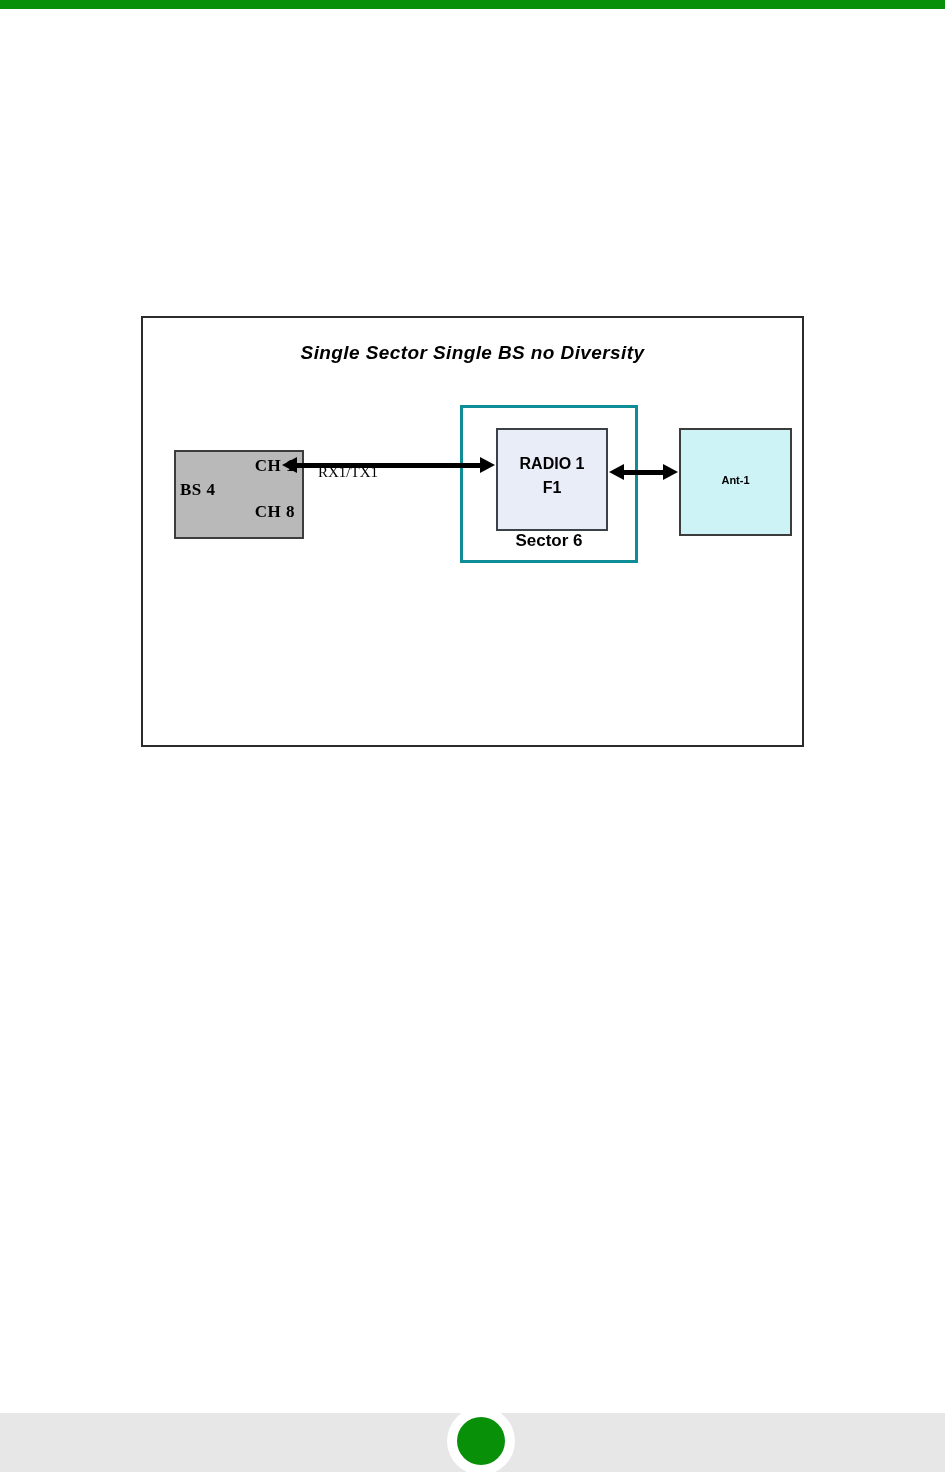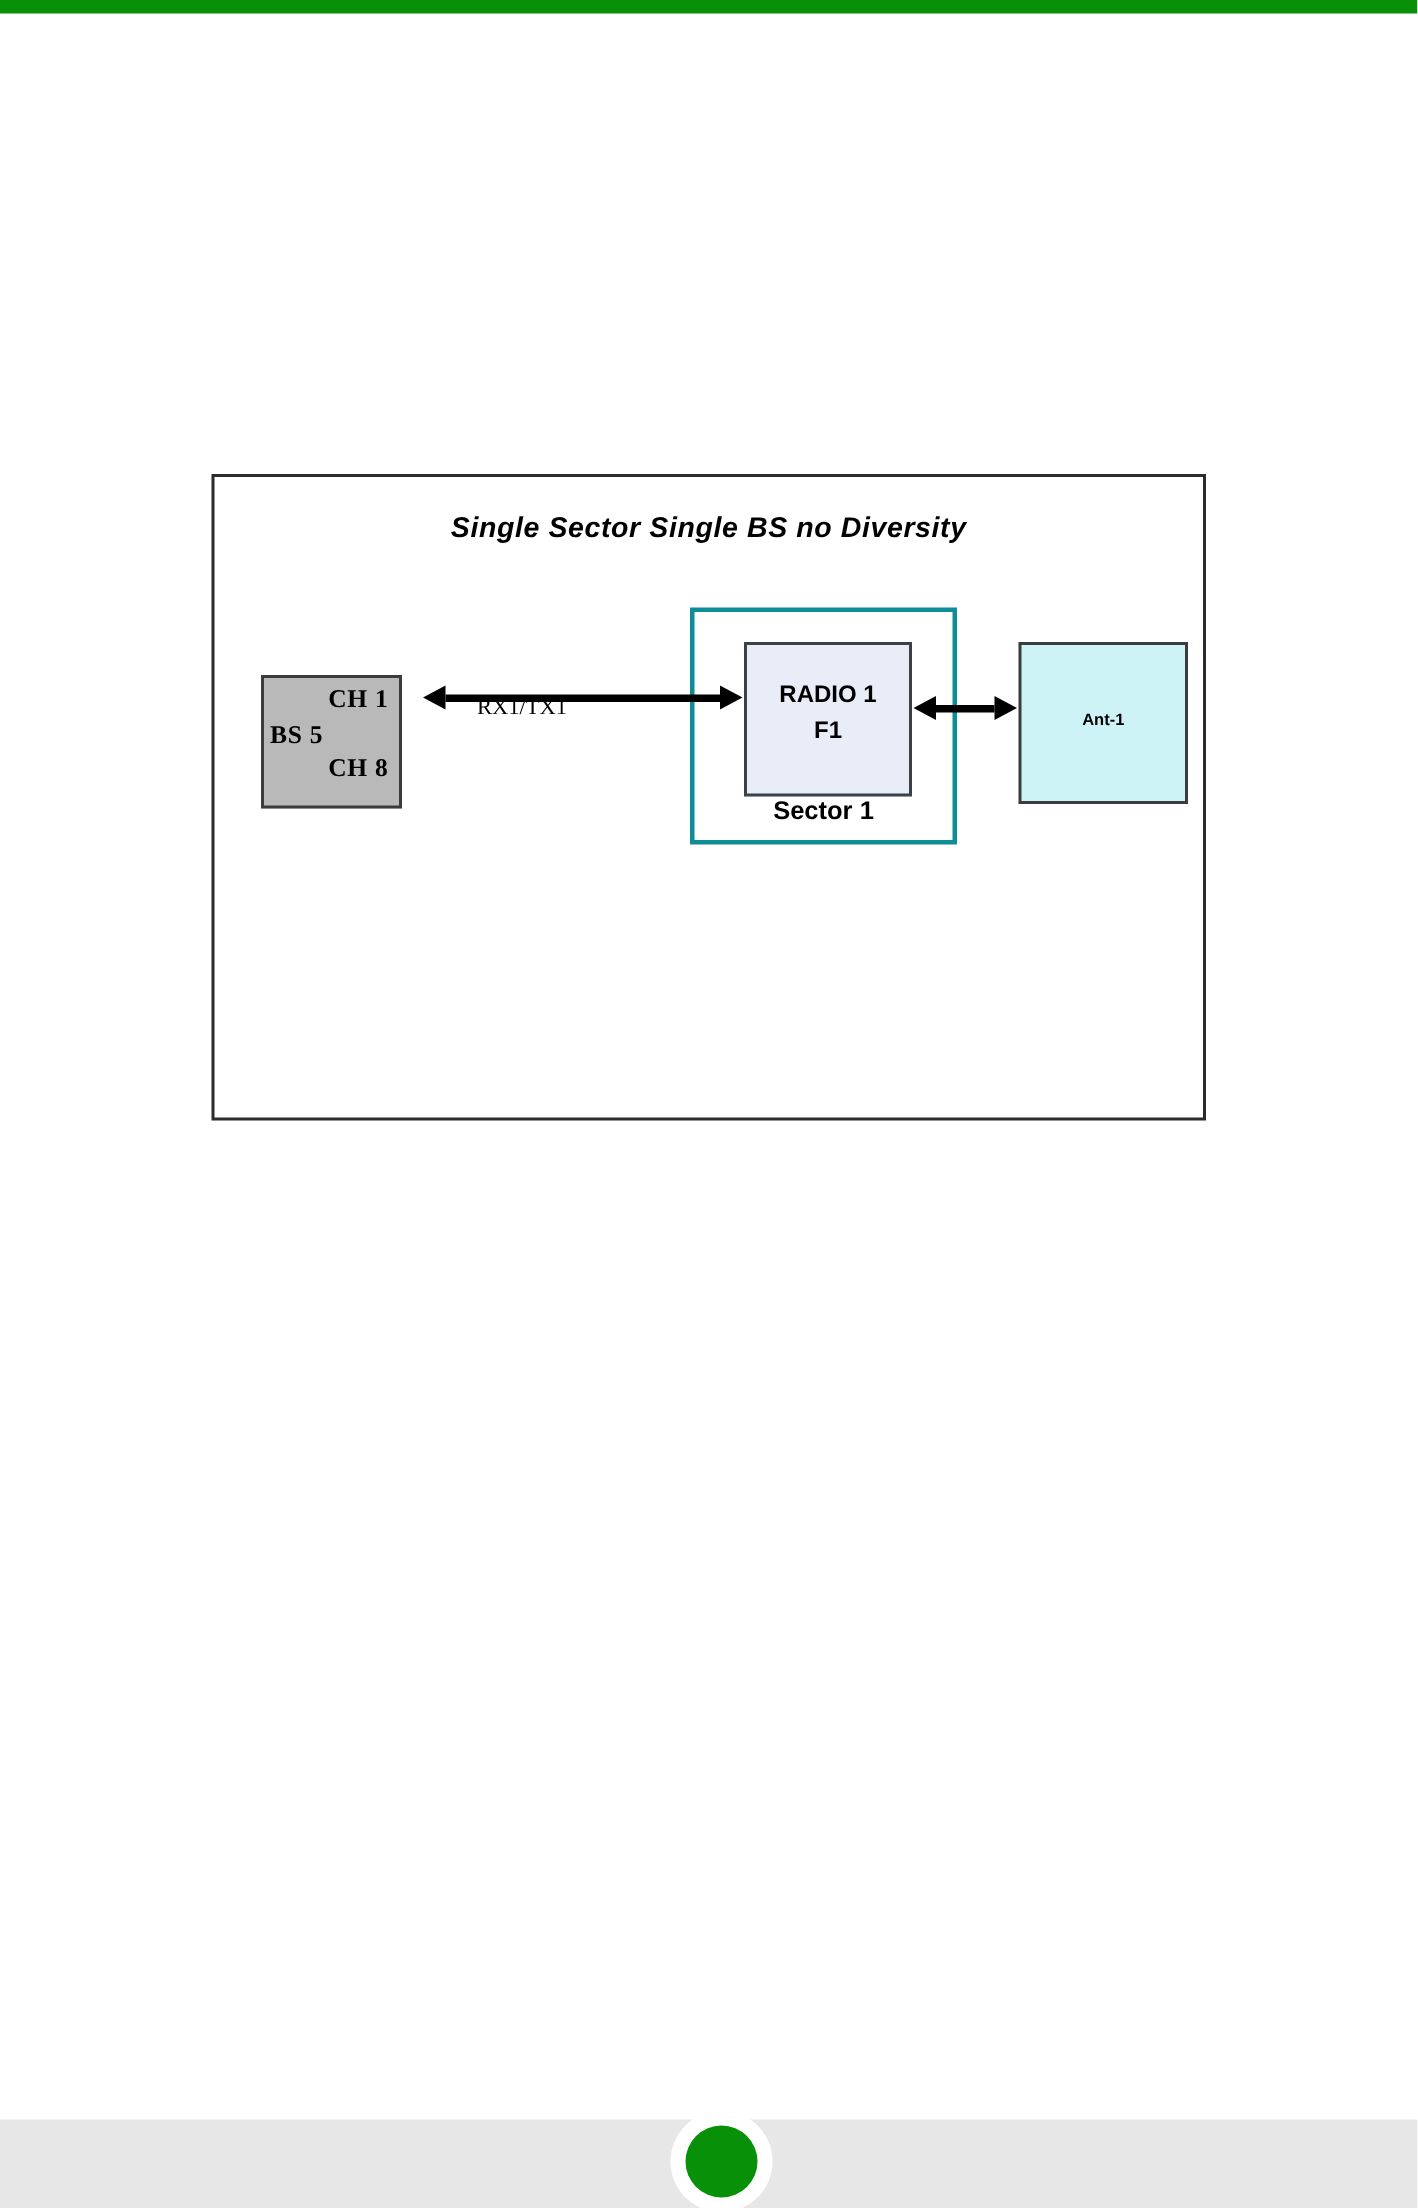--- a/index.html
+++ b/index.html
@@ -8,21 +8,21 @@
 
   .topbar{position:absolute;left:0;top:0;width:945px;height:9px;}
 
   .frame{position:absolute;left:141px;top:316px;width:663px;height:431px;
          border:2px solid #2b2b2b;box-sizing:border-box;background:#ffffff;}
 
   .title{position:absolute;left:141px;top:342px;width:663px;text-align:center;
          font-weight:bold;font-size:19px;letter-spacing:.4px;font-style:italic;}
 
   
-  .bs1{position:absolute;left:174px;top:450px;width:94px;height:89px;
+  .bs1{position:absolute;left:174px;top:450px;width:130px;height:89px;
        border:2px solid #3c3c3c;box-sizing:border-box;
        font-family:"Liberation Serif",serif;font-weight:bold;font-size:17px;letter-spacing:.5px;padding-left:27px;}
   .bs1 .ch1{position:absolute;top:4px;right:7px;}
   .bs1 .bs {position:absolute;top:28px;left:4px;}
   .bs1 .ch2{position:absolute;top:50px;right:7px;}
 
   
   .sector{position:absolute;left:460px;top:405px;width:178px;height:158px;
           border:3px solid #0e8d96;box-sizing:border-box;background:#ffffff;}
   .sectorlabel{position:absolute;left:460px;top:531px;width:178px;text-align:center;
@@ -68,25 +68,25 @@
 
   <div class="title">Single Sector Single BS no Diversity</div>
 
   <div class="sector" style="border-color: rgb(14, 141, 150);"></div>
 
   <div class="radio" style="background: rgb(232, 237, 248); border-color: rgb(58, 65, 71);">
     <div>RADIO 1</div>
     <div>F1</div>
   </div>
 
-  <div class="sectorlabel">Sector 1</div>
+  <div class="sectorlabel">Sector 6</div>
 
   <div class="bs1" style="background: rgb(185, 185, 185); border-color: rgb(60, 60, 60);">
     <div class="ch1">CH 1</div>
-    <div class="bs">BS 5</div>
+    <div class="bs">BS 4</div>
     <div class="ch2">CH 8</div>
   </div>
 
   <div class="ant" style="background: rgb(205, 243, 246); border-color: rgb(60, 60, 60);">
     <div>Ant-1</div>
   </div>
 
   <div class="rxlabel">RX1/TX1</div>
 
   <div class="arrow arrow1">

